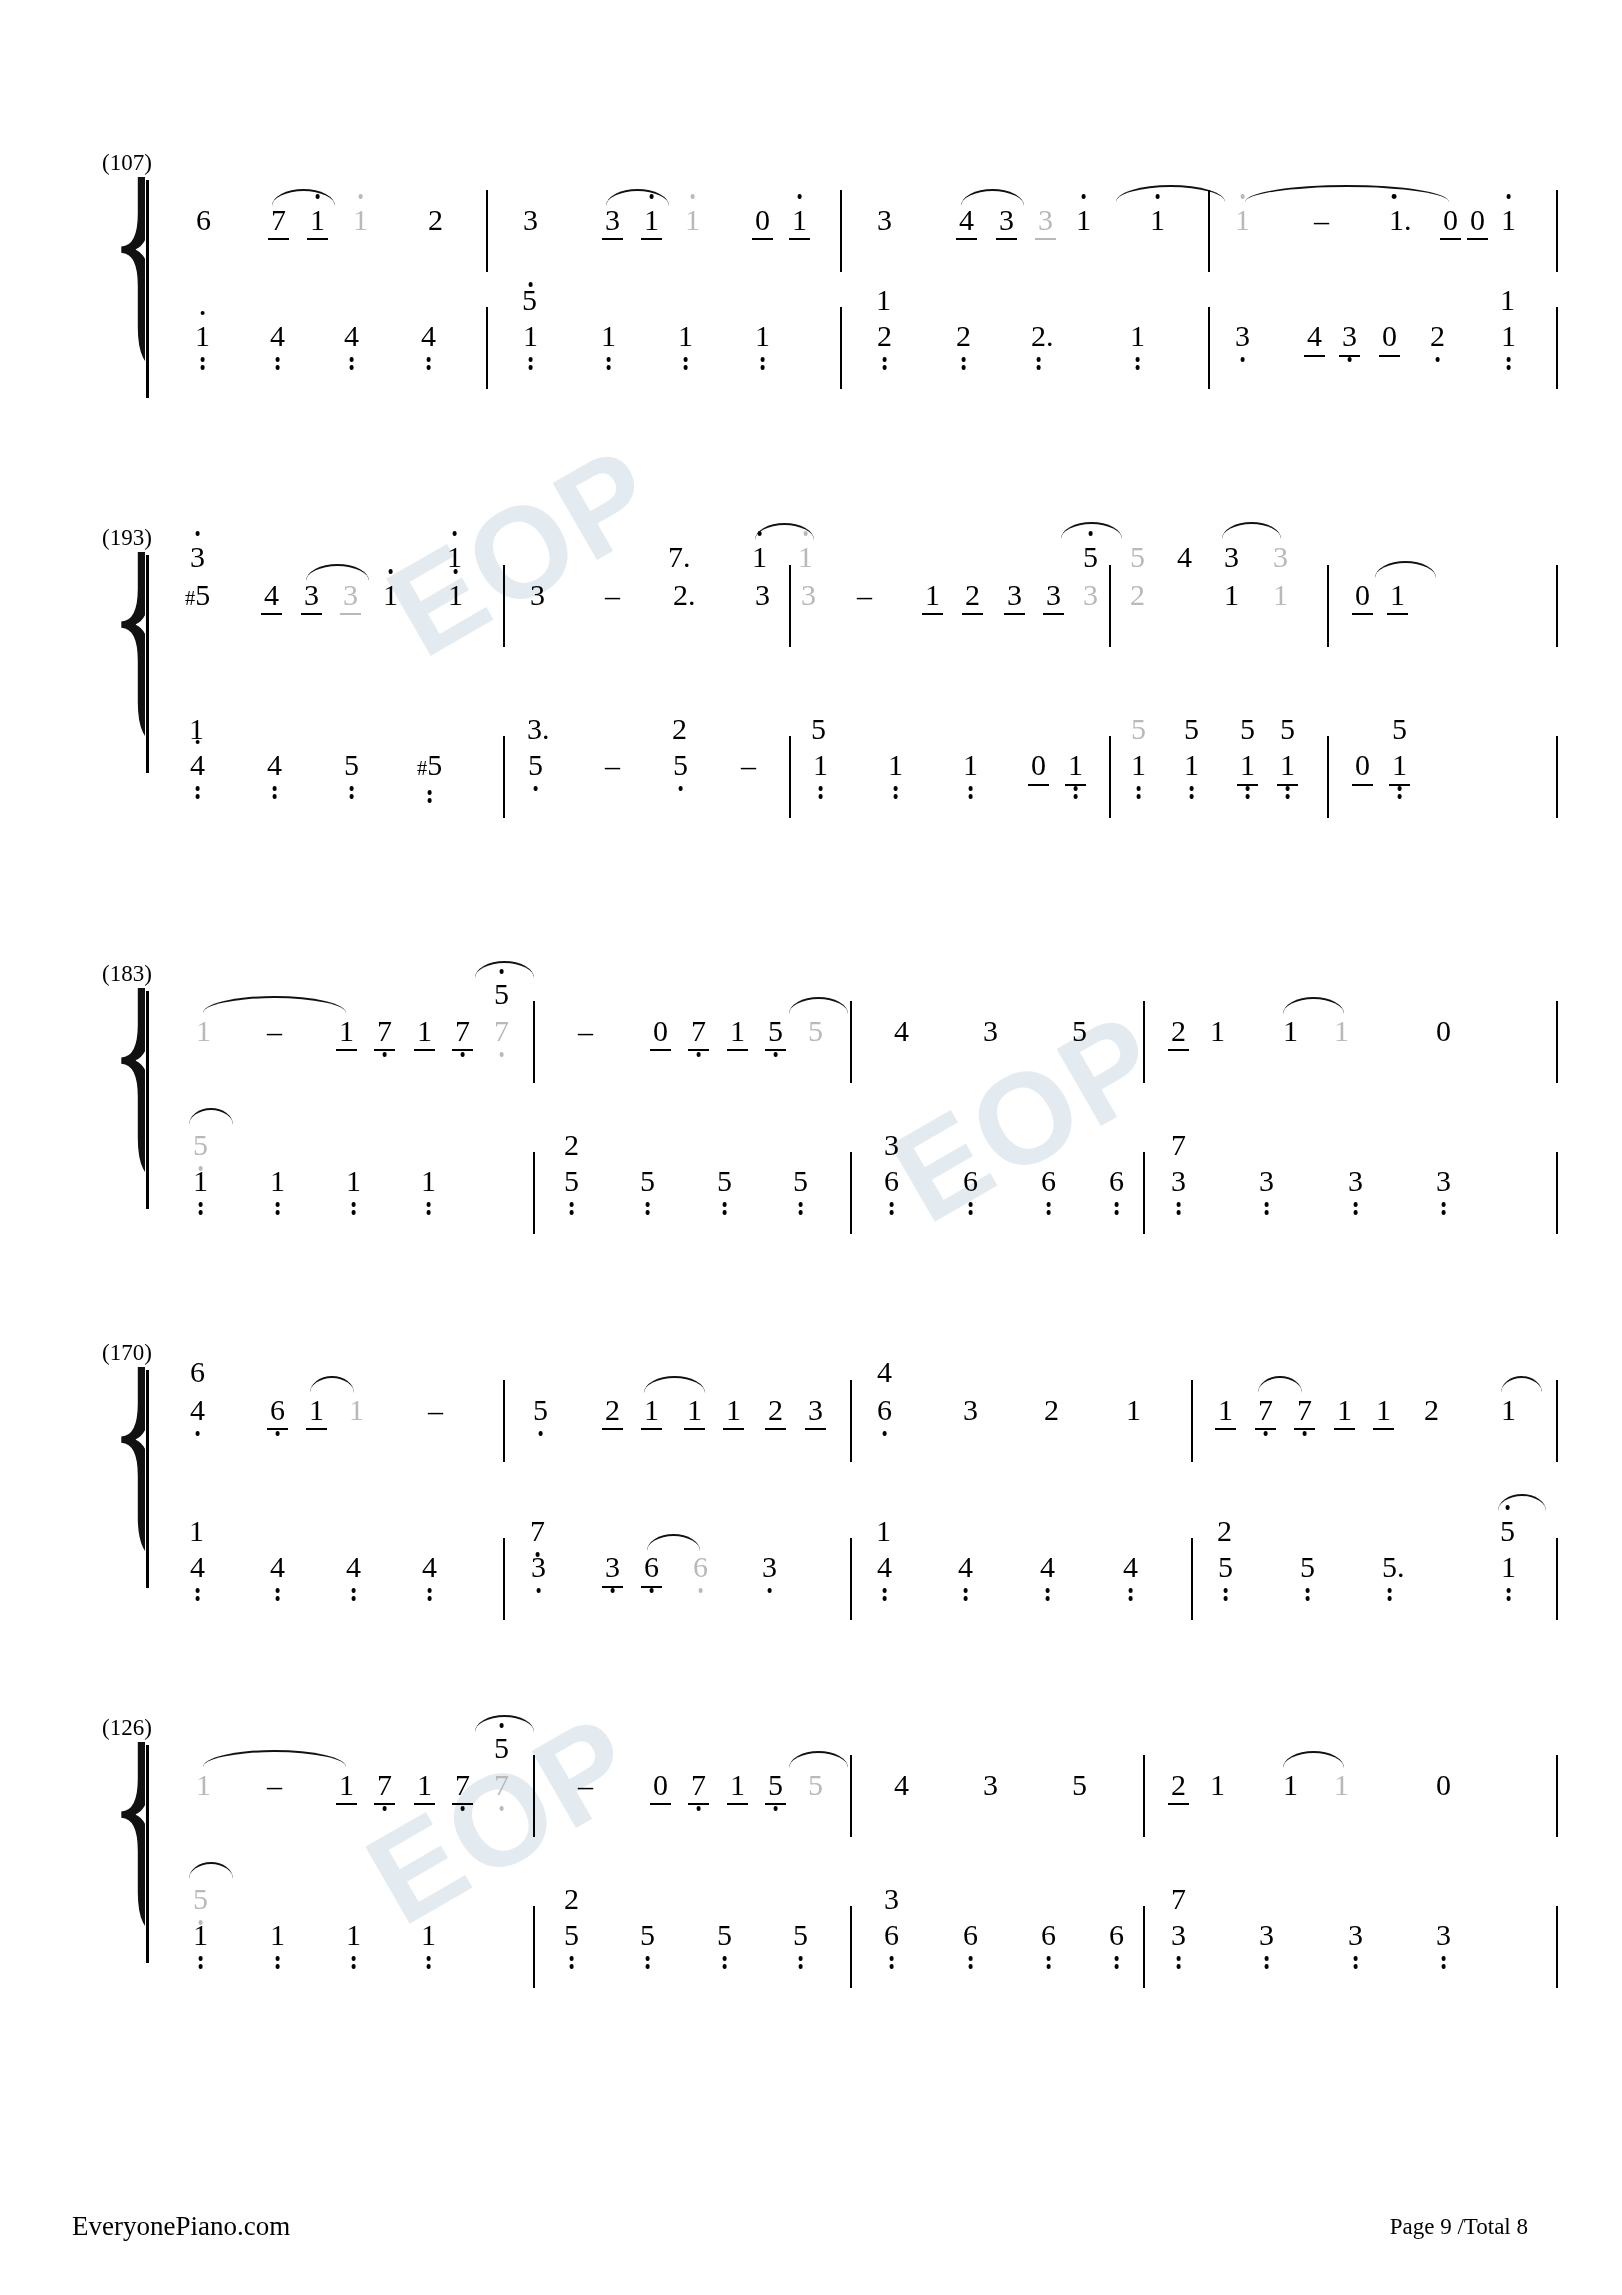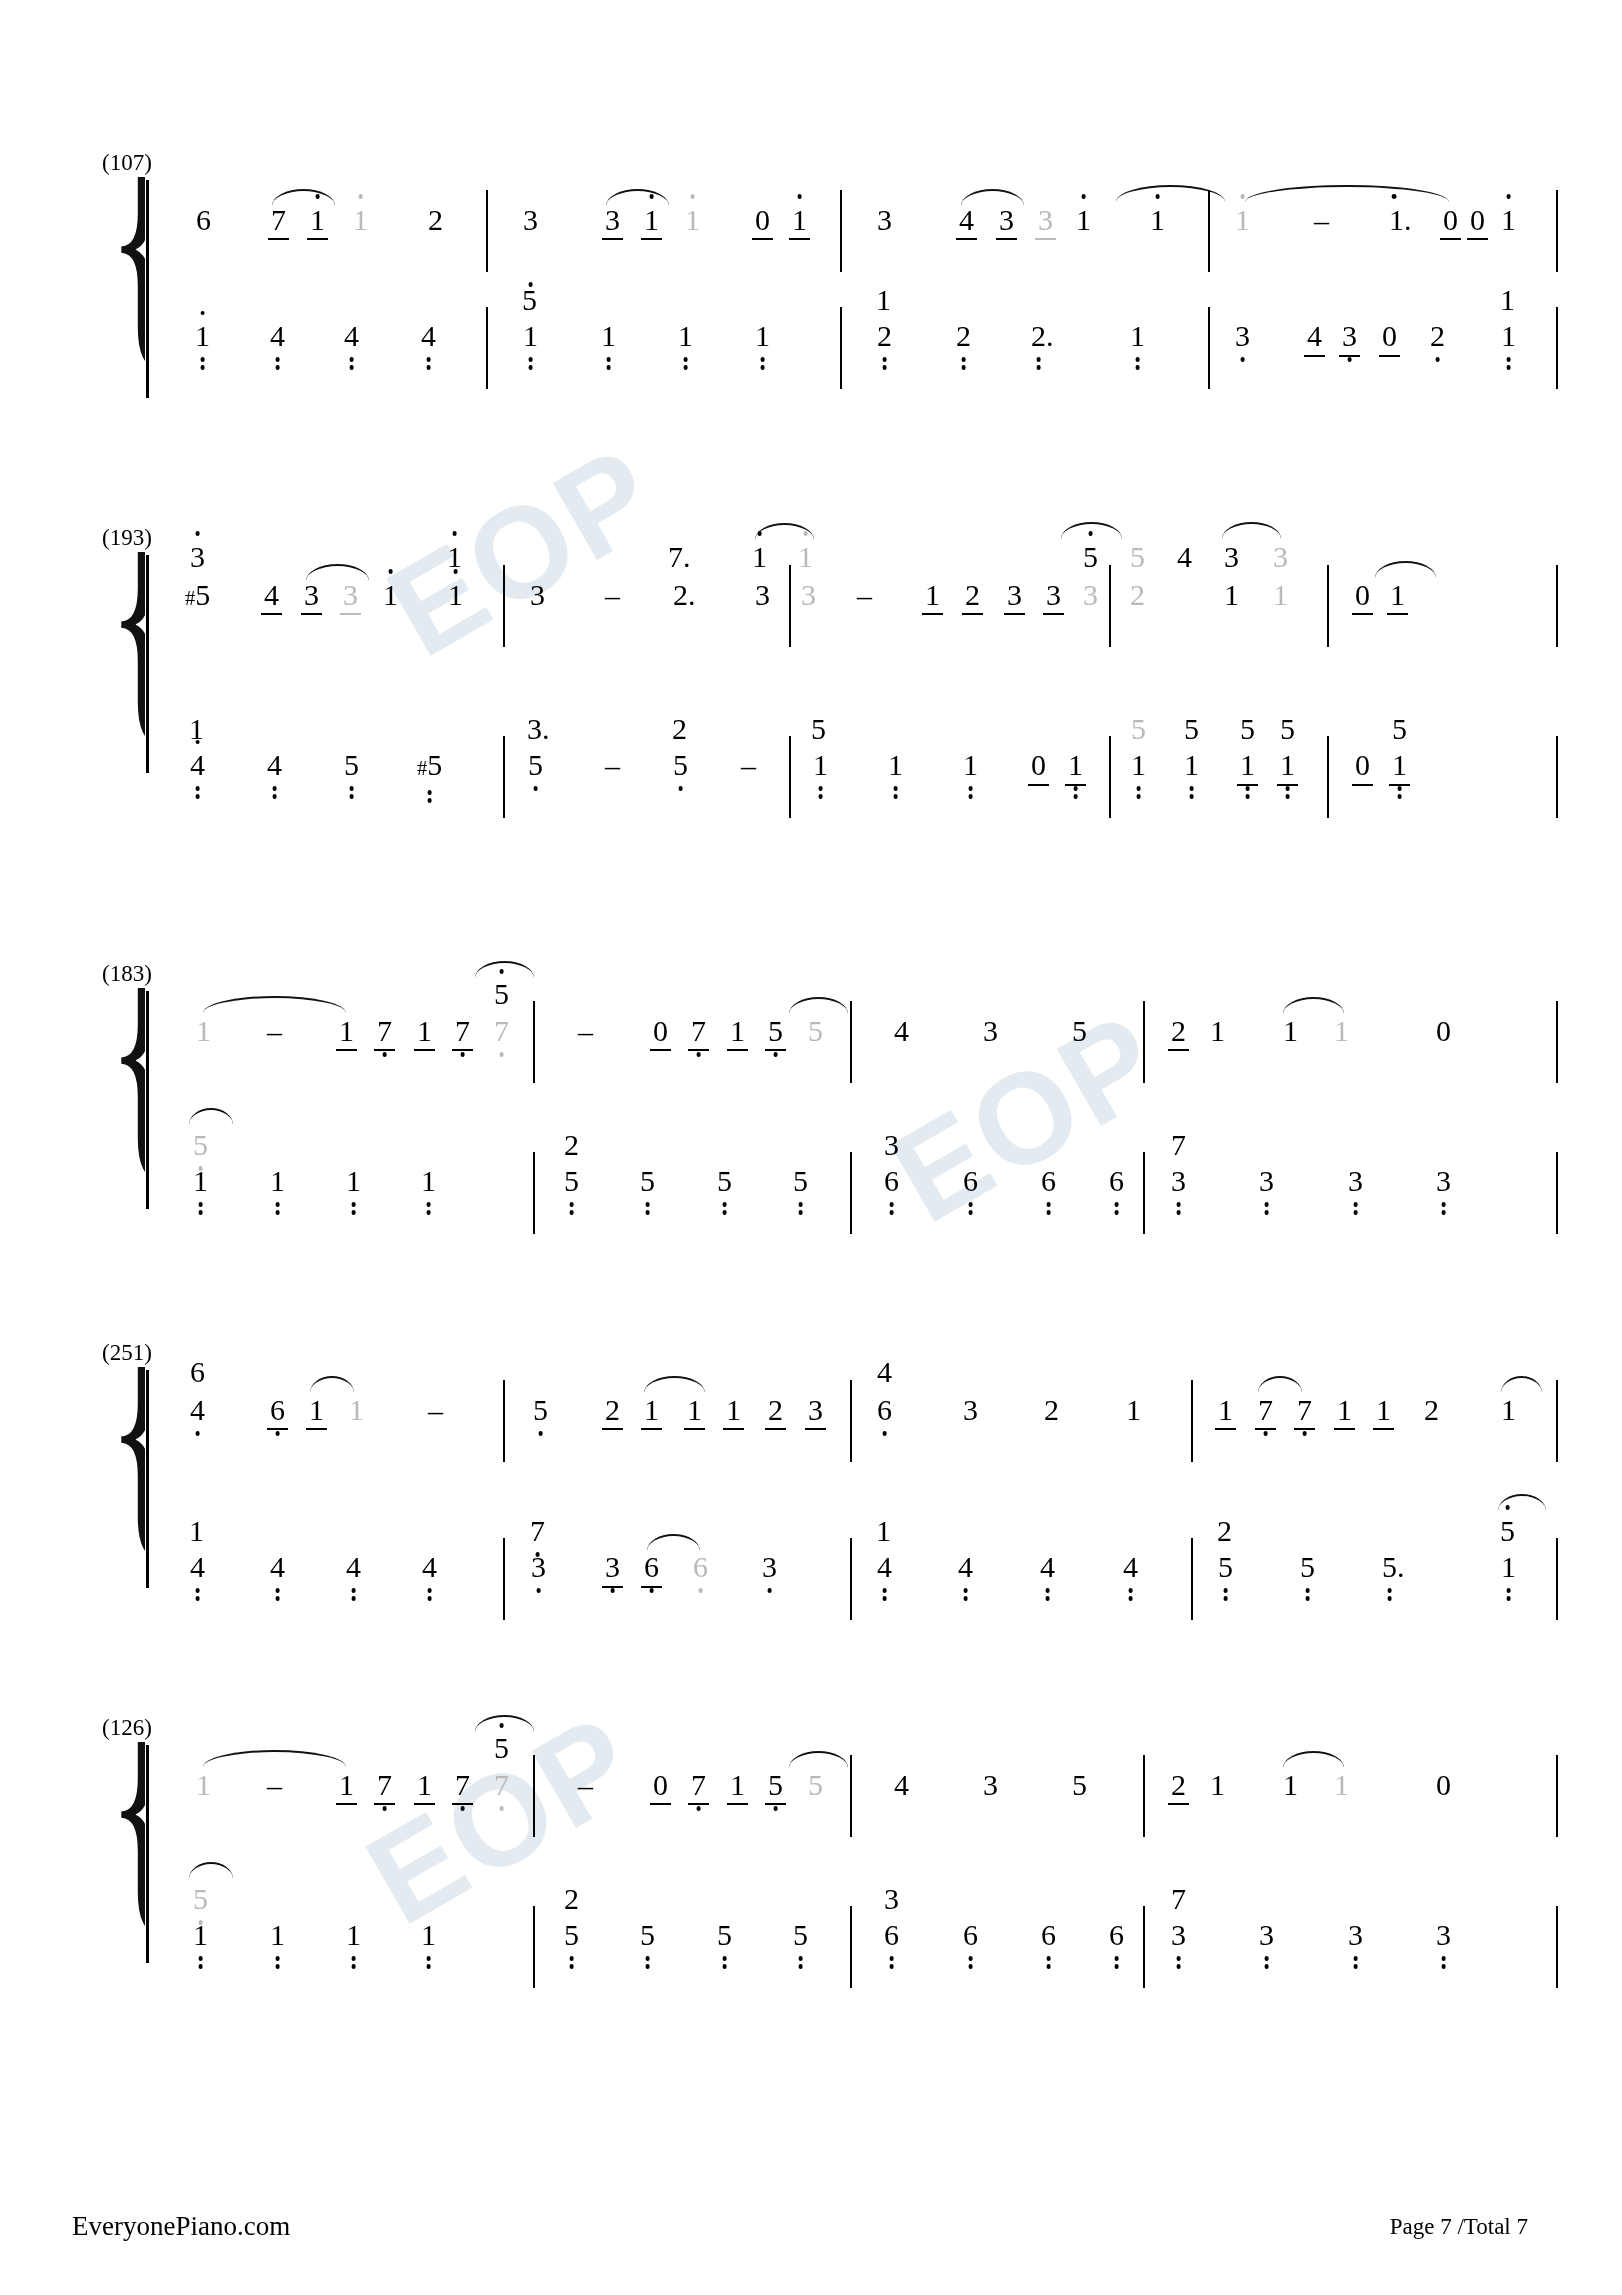--- a/index.html
+++ b/index.html
@@ -406,21 +406,21 @@
       <span class="cell" style="left:1016px; top:-9.5px;"><span class="note">7</span></span>
       <span class="cell" style="left:1016px; top:27px;"><span class="note">3<i class="dot-dn"></i><i class="dot-dn2"></i></span></span>
       <span class="cell" style="left:1104px; top:27px;"><span class="note">3<i class="dot-dn"></i><i class="dot-dn2"></i></span></span>
       <span class="cell" style="left:1193px; top:27px;"><span class="note">3<i class="dot-dn"></i><i class="dot-dn2"></i></span></span>
       <span class="cell" style="left:1281px; top:27px;"><span class="note">3<i class="dot-dn"></i><i class="dot-dn2"></i></span></span>
       <div class="barline half" style="left:1401px; top:13.6px;"></div>
     </div>
   </div>
 
   <div class="system" style="top:1360px;">
-    <div class="sys-num">(251)</div>
+    <div class="sys-num">(170)</div>
     <div class="brace">
         <span>{</span>
       </div>
     <div class="sysbar"></div>
 
     <div class="row row-top">
       <span class="cell" style="left:35px; top:-11px;"><span class="note">6</span></span>
       <span class="cell" style="left:35px; top:27px;"><span class="note">4<i class="dot-dn"></i></span></span>
       <span class="cell" style="left:115px; top:27px;"><span class="note ul1">6<i class="dot-dn"></i></span></span>
       <span class="cell" style="left:154px; top:27px;"><span class="note ul1">1</span></span>
@@ -550,16 +550,16 @@
       <span class="cell" style="left:1016px; top:-9.5px;"><span class="note">7</span></span>
       <span class="cell" style="left:1016px; top:27px;"><span class="note">3<i class="dot-dn"></i><i class="dot-dn2"></i></span></span>
       <span class="cell" style="left:1104px; top:27px;"><span class="note">3<i class="dot-dn"></i><i class="dot-dn2"></i></span></span>
       <span class="cell" style="left:1193px; top:27px;"><span class="note">3<i class="dot-dn"></i><i class="dot-dn2"></i></span></span>
       <span class="cell" style="left:1281px; top:27px;"><span class="note">3<i class="dot-dn"></i><i class="dot-dn2"></i></span></span>
       <div class="barline half" style="left:1401px; top:13.6px;"></div>
     </div>
   </div>
 
   <div class="footer-left">EveryonePiano.com</div>
-  <div class="footer-right">Page 7 /Total 7</div>
+  <div class="footer-right">Page 9 /Total 8</div>
 
 </div>
 
 
 </body></html>

